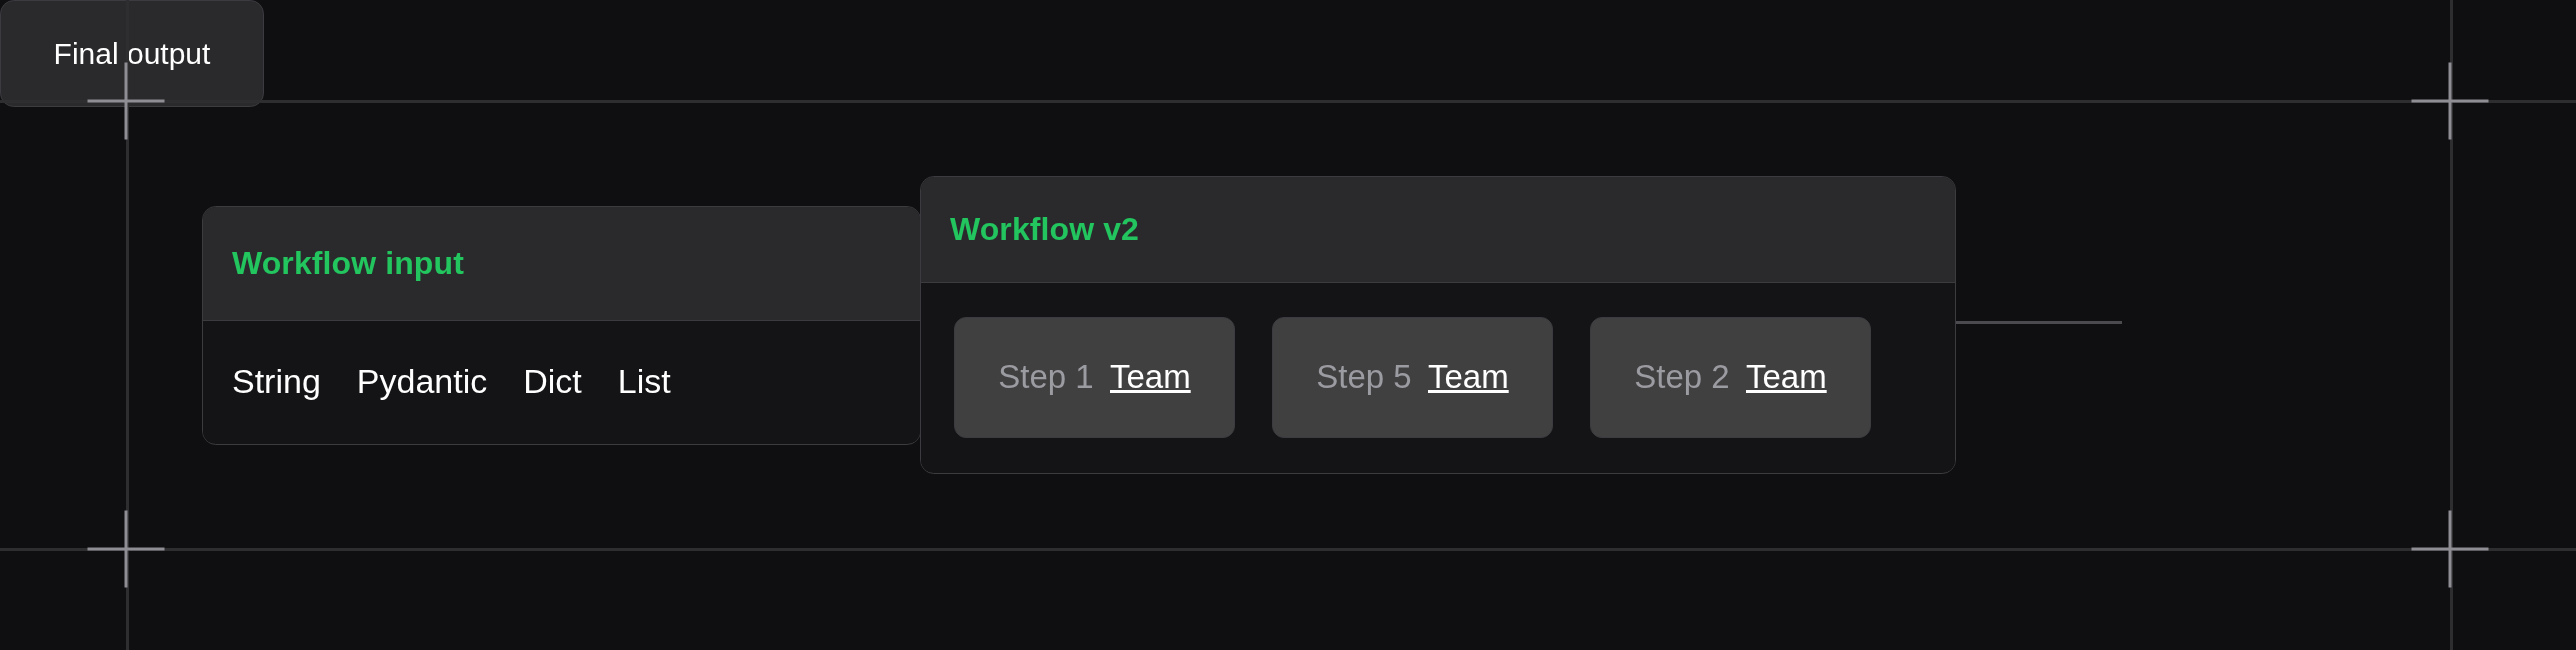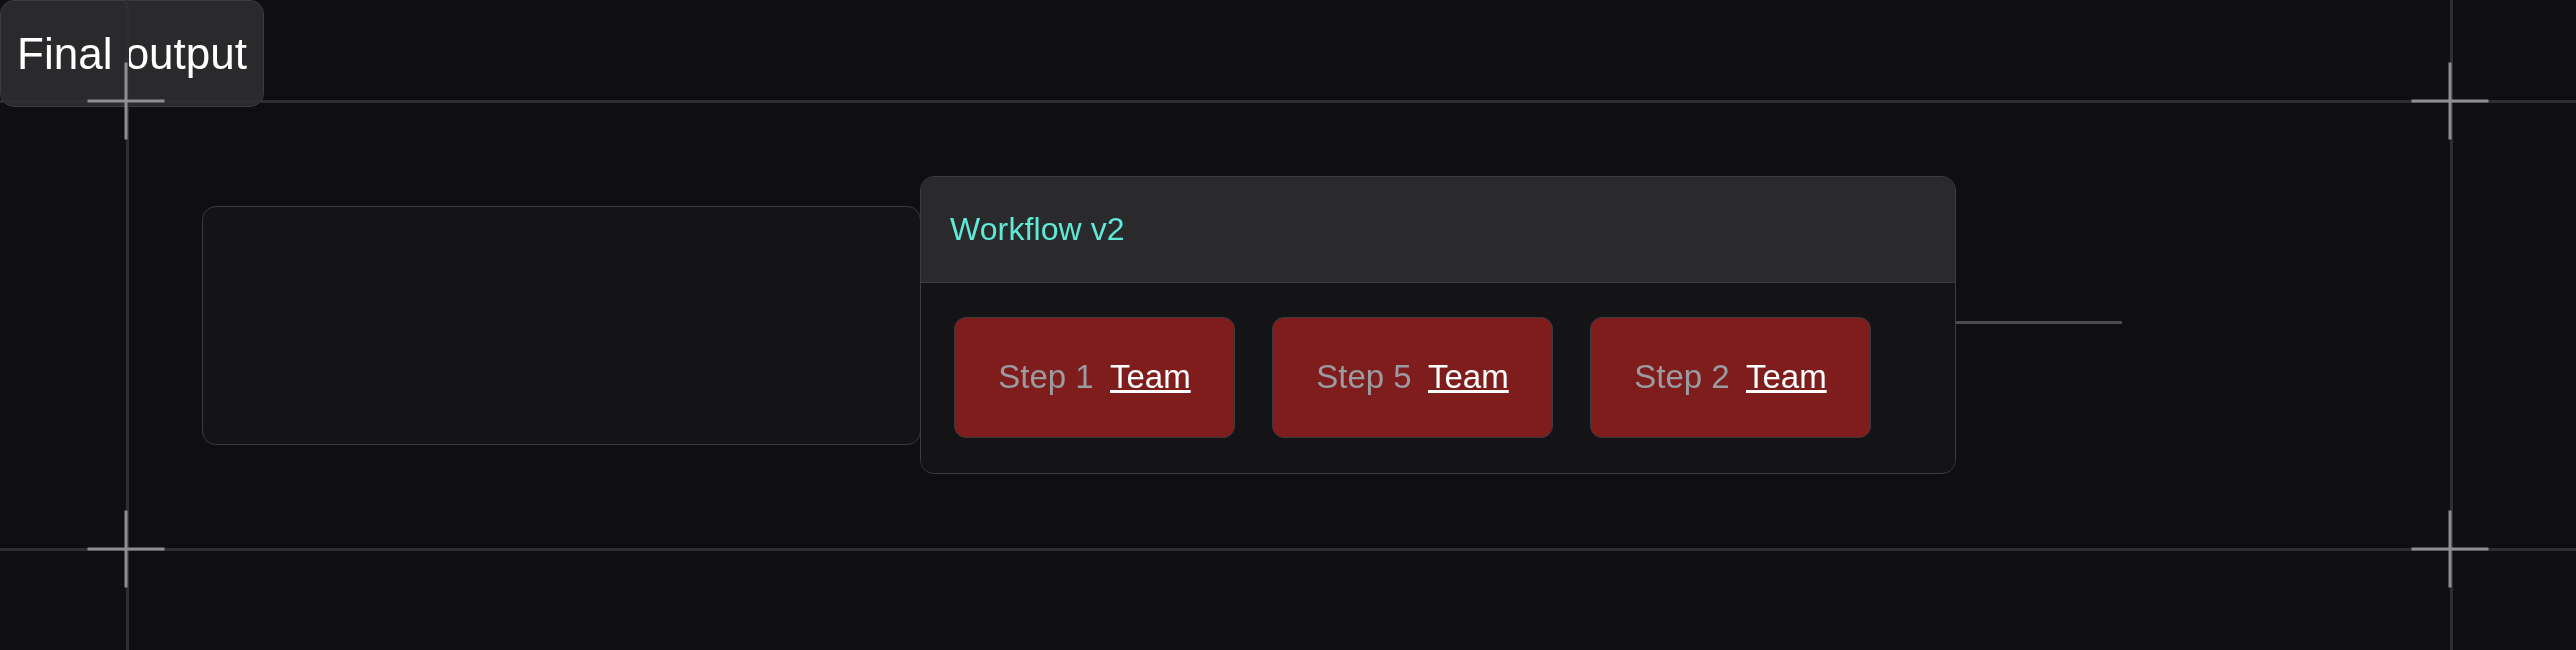--- a/index.html
+++ b/index.html
@@ -80,23 +80,23 @@
     box-sizing: border-box;
     background: #141416;
   }
   .node-header {
     background: #2a2a2d;
     border-bottom: 1.7px solid #3b3b40;
     box-sizing: border-box;
     display: flex;
     align-items: center;
     padding: 0 29px;
-    color: #5eead4;
+    color: #22c55e;
     font-size: 32px;
-    font-weight: 400;
+    font-weight: 700;
     letter-spacing: 0.1px;
   }
   .node-body {
     background: #141416;
     box-sizing: border-box;
     display: flex;
     align-items: center;
   }
 
   
@@ -139,21 +139,21 @@
     align-items: center;
     gap: 37px;
   }
 
   .step-box {
     box-sizing: border-box;
     width: 281px;
     height: 121px;
     border: 1.7px solid #3b3b40;
     border-radius: 12px;
-    background: #7f1d1d;
+    background: #404040;
     display: flex;
     align-items: center;
     justify-content: center;
     gap: 16.3px;
     white-space: nowrap;
   }
   .step-label {
     color: #9b9ba2;
     font-size: 33px;
   }
@@ -171,21 +171,21 @@
     height: 105px;
     border: 1.7px solid #3b3b40;
     border-radius: 13.8px;
     background: #2a2a2d;
     display: flex;
     align-items: center;
     justify-content: center;
   }
   #final-output .final-label {
     color: #ffffff;
-    font-size: 44px;
+    font-size: 30px;
     white-space: nowrap;
   }
 </style>
 </head>
 <body>
 
 <div id="canvas">
 
   <div class="guide-v" id="guide-v-left" style="left: 126px;"></div>
   <div class="guide-v" id="guide-v-right" style="left: 2450px;"></div>
@@ -194,20 +194,27 @@
 
   <div class="crosshair" id="crosshair-0" style="left: 126px; top: 101px;"></div>
   <div class="crosshair" id="crosshair-1" style="left: 2450px; top: 101px;"></div>
   <div class="crosshair" id="crosshair-2" style="left: 126px; top: 549px;"></div>
   <div class="crosshair" id="crosshair-3" style="left: 2450px; top: 549px;"></div>
 
   <div class="edge" id="edge-0" style="left: 920px; top: 321px; width: 1.7px;"></div>
   <div class="edge" id="edge-1" style="left: 1955px; top: 321px; width: 167px;"></div>
 
   <div class="node" id="workflow-input">
+    <div class="node-header">Workflow input</div>
+    <div class="node-body">
+      <span class="input-type">String</span>
+      <span class="input-type">Pydantic</span>
+      <span class="input-type">Dict</span>
+      <span class="input-type">List</span>
+    </div>
   </div>
 
   <div class="node" id="workflow-v2">
     <div class="node-header">Workflow v2</div>
     <div class="node-body">
 
       <div class="step-box">
         <span class="step-label">Step 1</span>
         <span class="step-agent">Team</span>
       </div>

